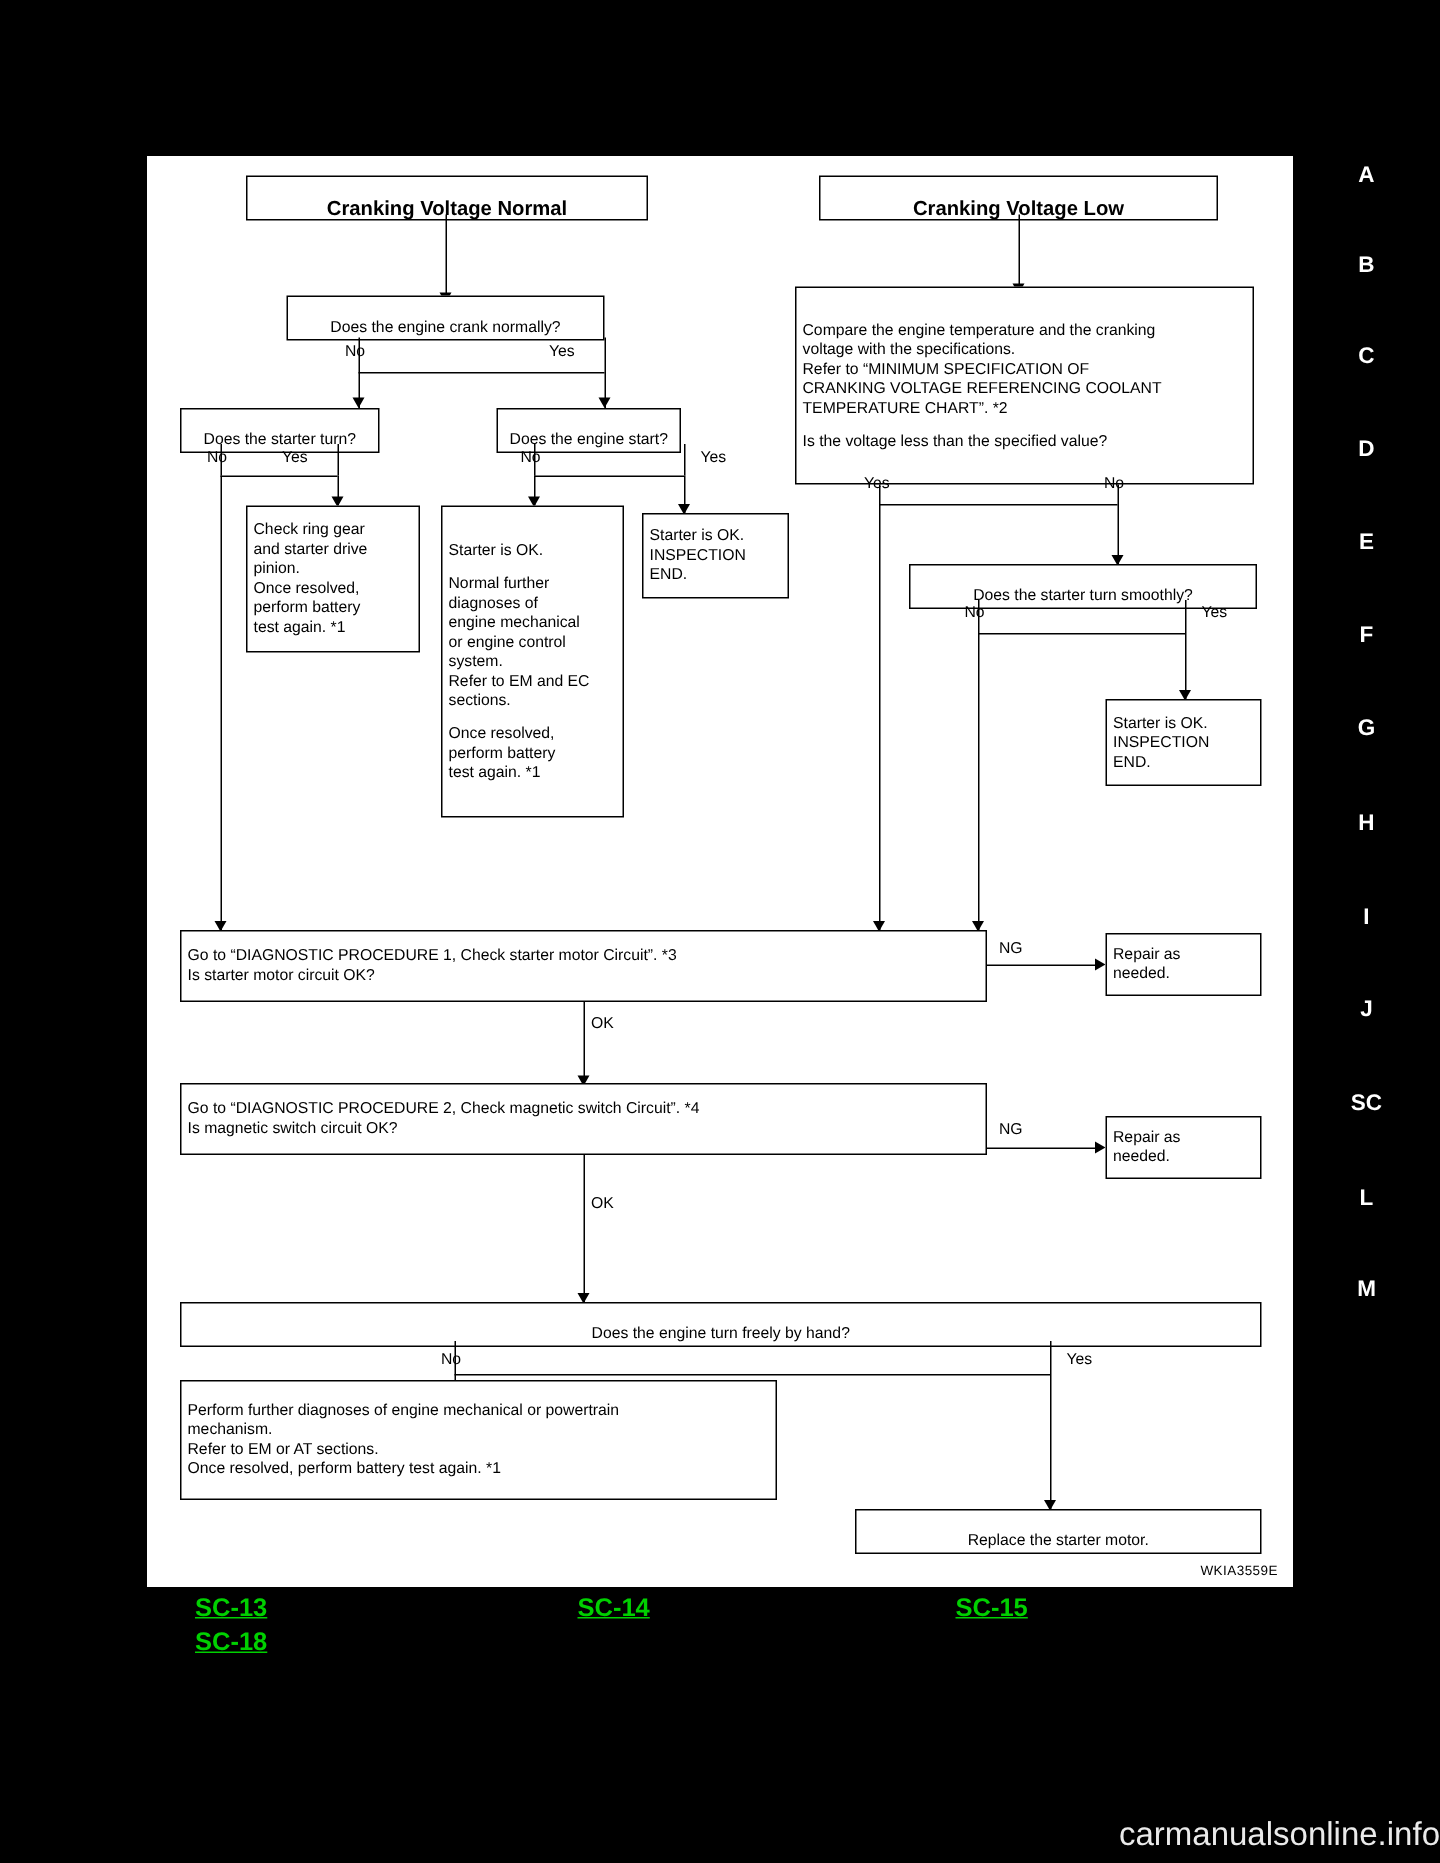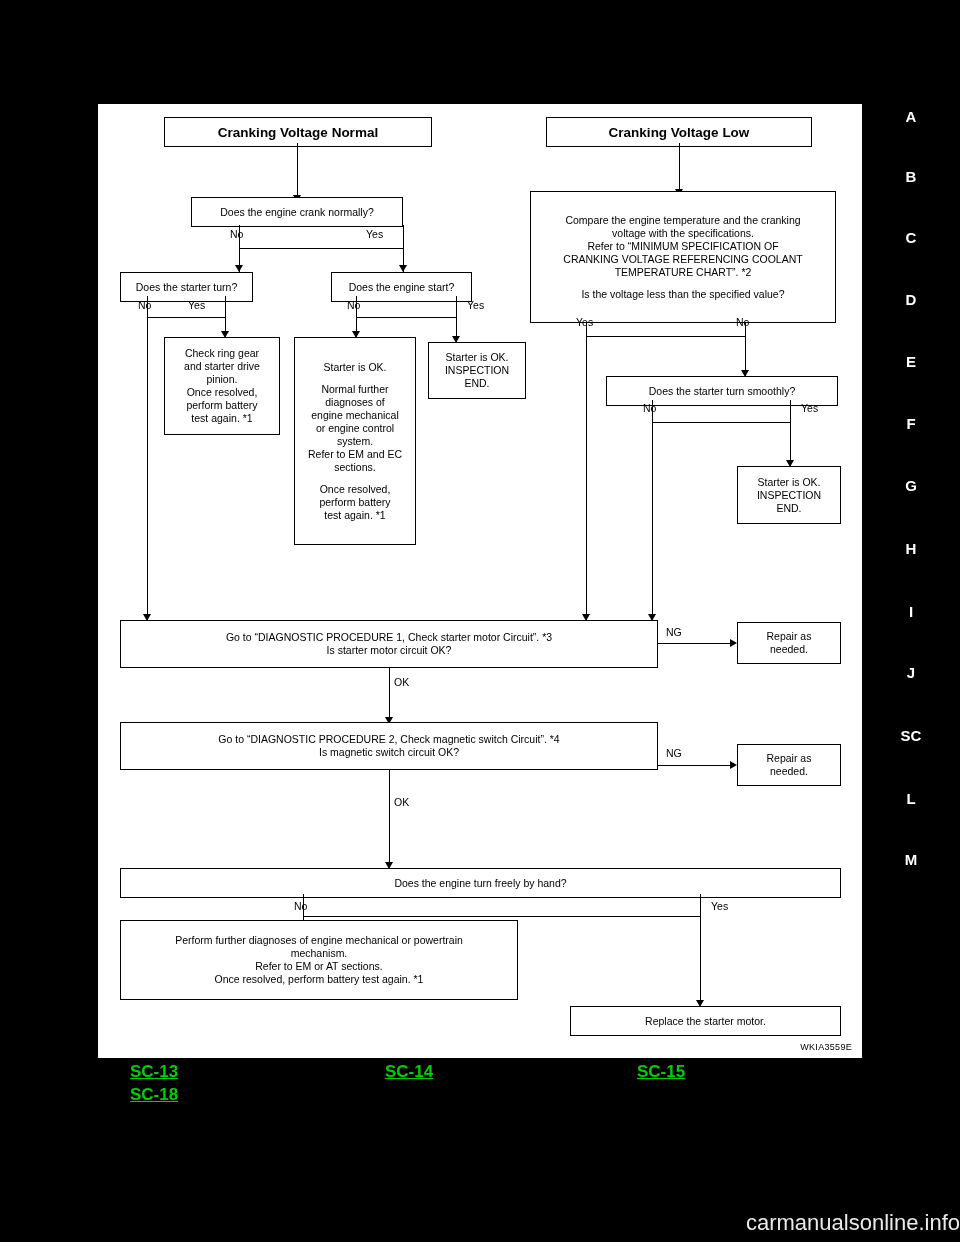--- a/index.html
+++ b/index.html
@@ -3,21 +3,21 @@
 <meta charset="utf-8">
 <style>
   html,body{margin:0;padding:0;background:#000;}
   body{width:960px;height:1242px;position:relative;font-family:"Liberation Sans",sans-serif;}
   #page{position:absolute;left:0;top:0;width:960px;height:1242px;background:#000;}
 
   
   #canvas{position:absolute;left:98px;top:104px;width:764px;height:954px;background:#fff;}
 
   .box{position:absolute;box-sizing:border-box;border:1px solid #000;background:#fff;
-       display:flex;align-items:center;justify-content:center;text-align:center;
+       display:flex;align-items:flex-start;justify-content:center;text-align:center;
        font-size:10.5px;line-height:13px;color:#000;padding:14px 4px;}
   .box.title{font-size:13.5px;font-weight:bold;}
   .box p{margin:0;}
   .box .sp{display:block;height:9px;}
 
   .lbl{position:absolute;font-size:10.5px;color:#000;white-space:nowrap;}
 
   .ln{position:absolute;background:#000;}
   .lnv{width:1px;}
   .lnh{height:1px;}
@@ -83,21 +83,21 @@
     <div class="ln lnv" style="left:141px;top:144px;height:24px;"></div>
     <div class="ln lnv" style="left:305px;top:144px;height:24px;"></div>
     <div class="arrow arr-down" style="left:137px;top:161px;"></div>
     <div class="arrow arr-down" style="left:301px;top:161px;"></div>
     <div class="lbl" style="left:132px;top:124px;">No</div>
     <div class="lbl" style="left:268px;top:124px;">Yes</div>
 
     <div class="box" style="left:22px;top:168px;width:133px;height:24px;">
       <p>Does the starter turn?</p>
     </div>
-    <div class="box" style="left:233px;top:168px;width:141px;height:24px;">
+    <div class="box" style="left:233px;top:168px;width:123px;height:24px;">
       <p>Does the engine start?</p>
     </div>
 
     <div class="ln lnh" style="left:49px;top:213px;width:78px;"></div>
     <div class="ln lnv" style="left:49px;top:192px;height:21px;"></div>
     <div class="ln lnv" style="left:127px;top:192px;height:21px;"></div>
     <div class="ln lnv" style="left:49px;top:213px;height:303px;"></div>
     <div class="ln lnv" style="left:127px;top:213px;height:20px;"></div>
     <div class="arrow arr-down" style="left:123px;top:227px;"></div>
     <div class="arrow arr-down" style="left:45px;top:510px;"></div>

